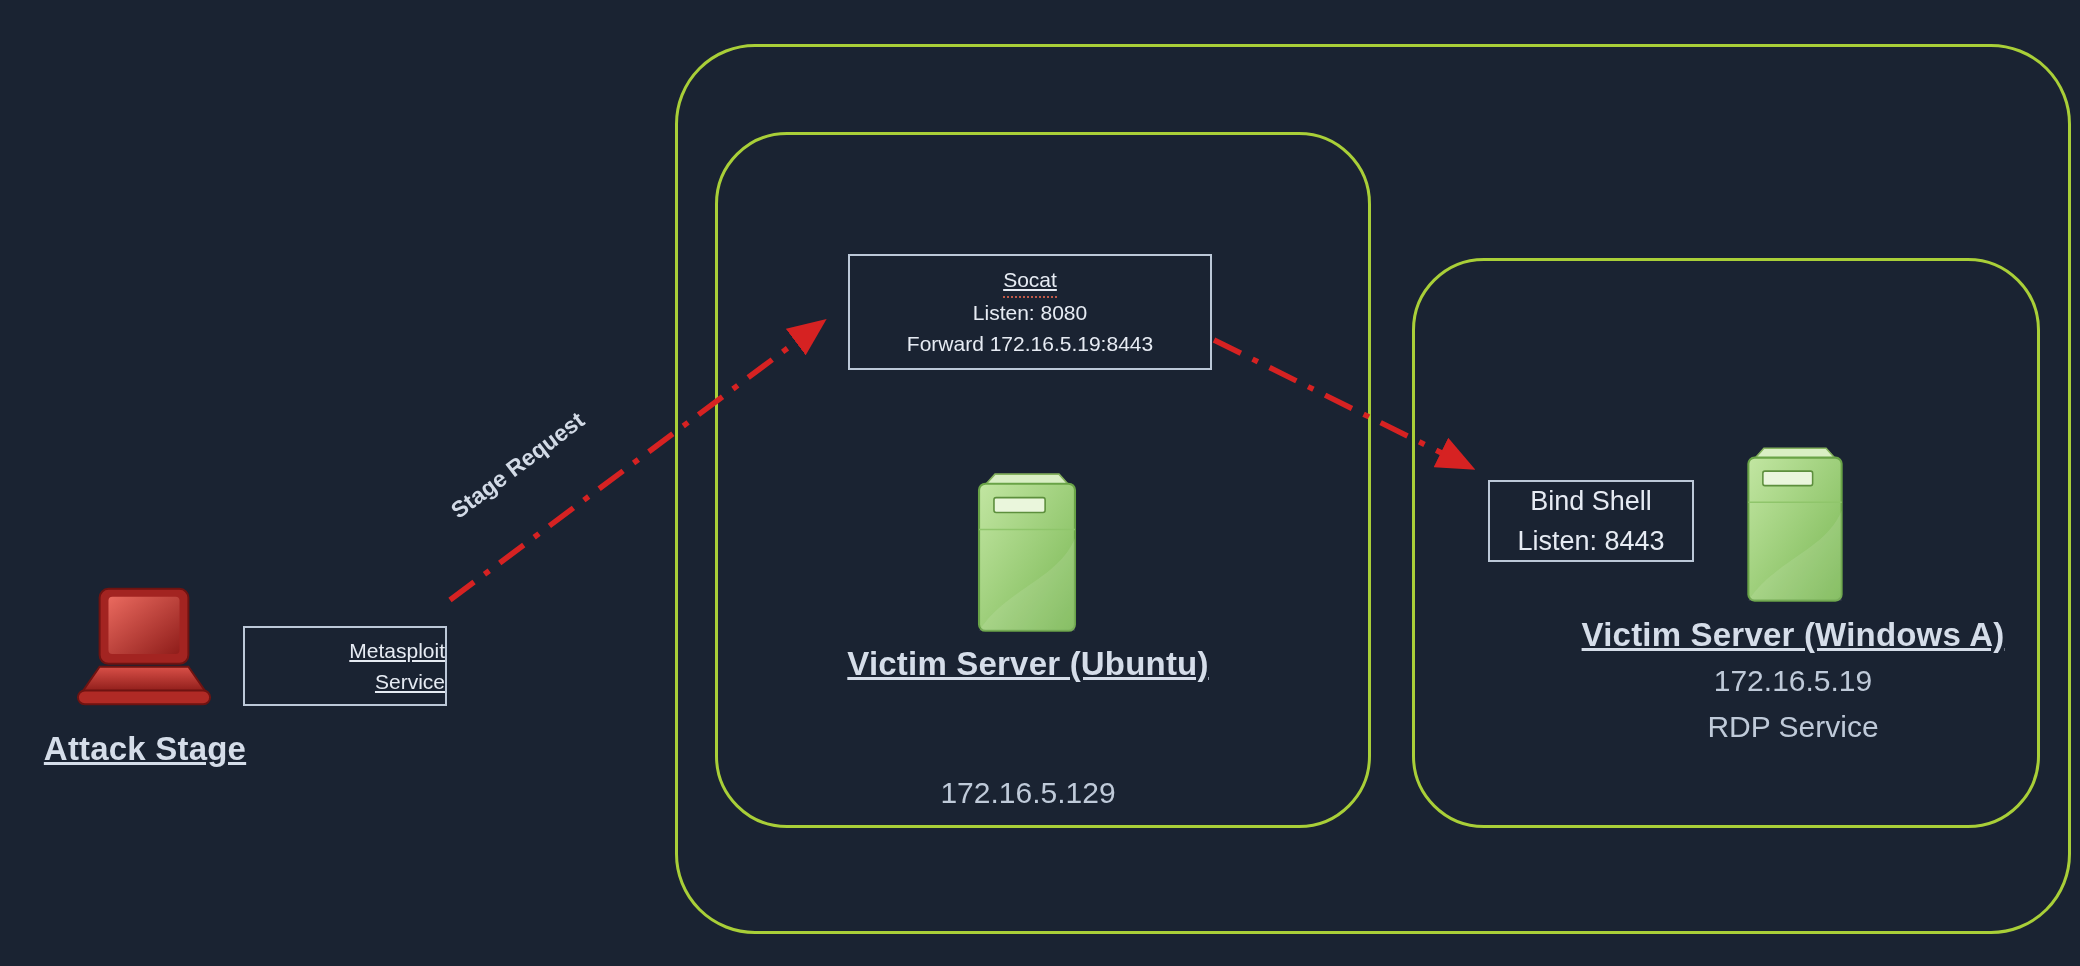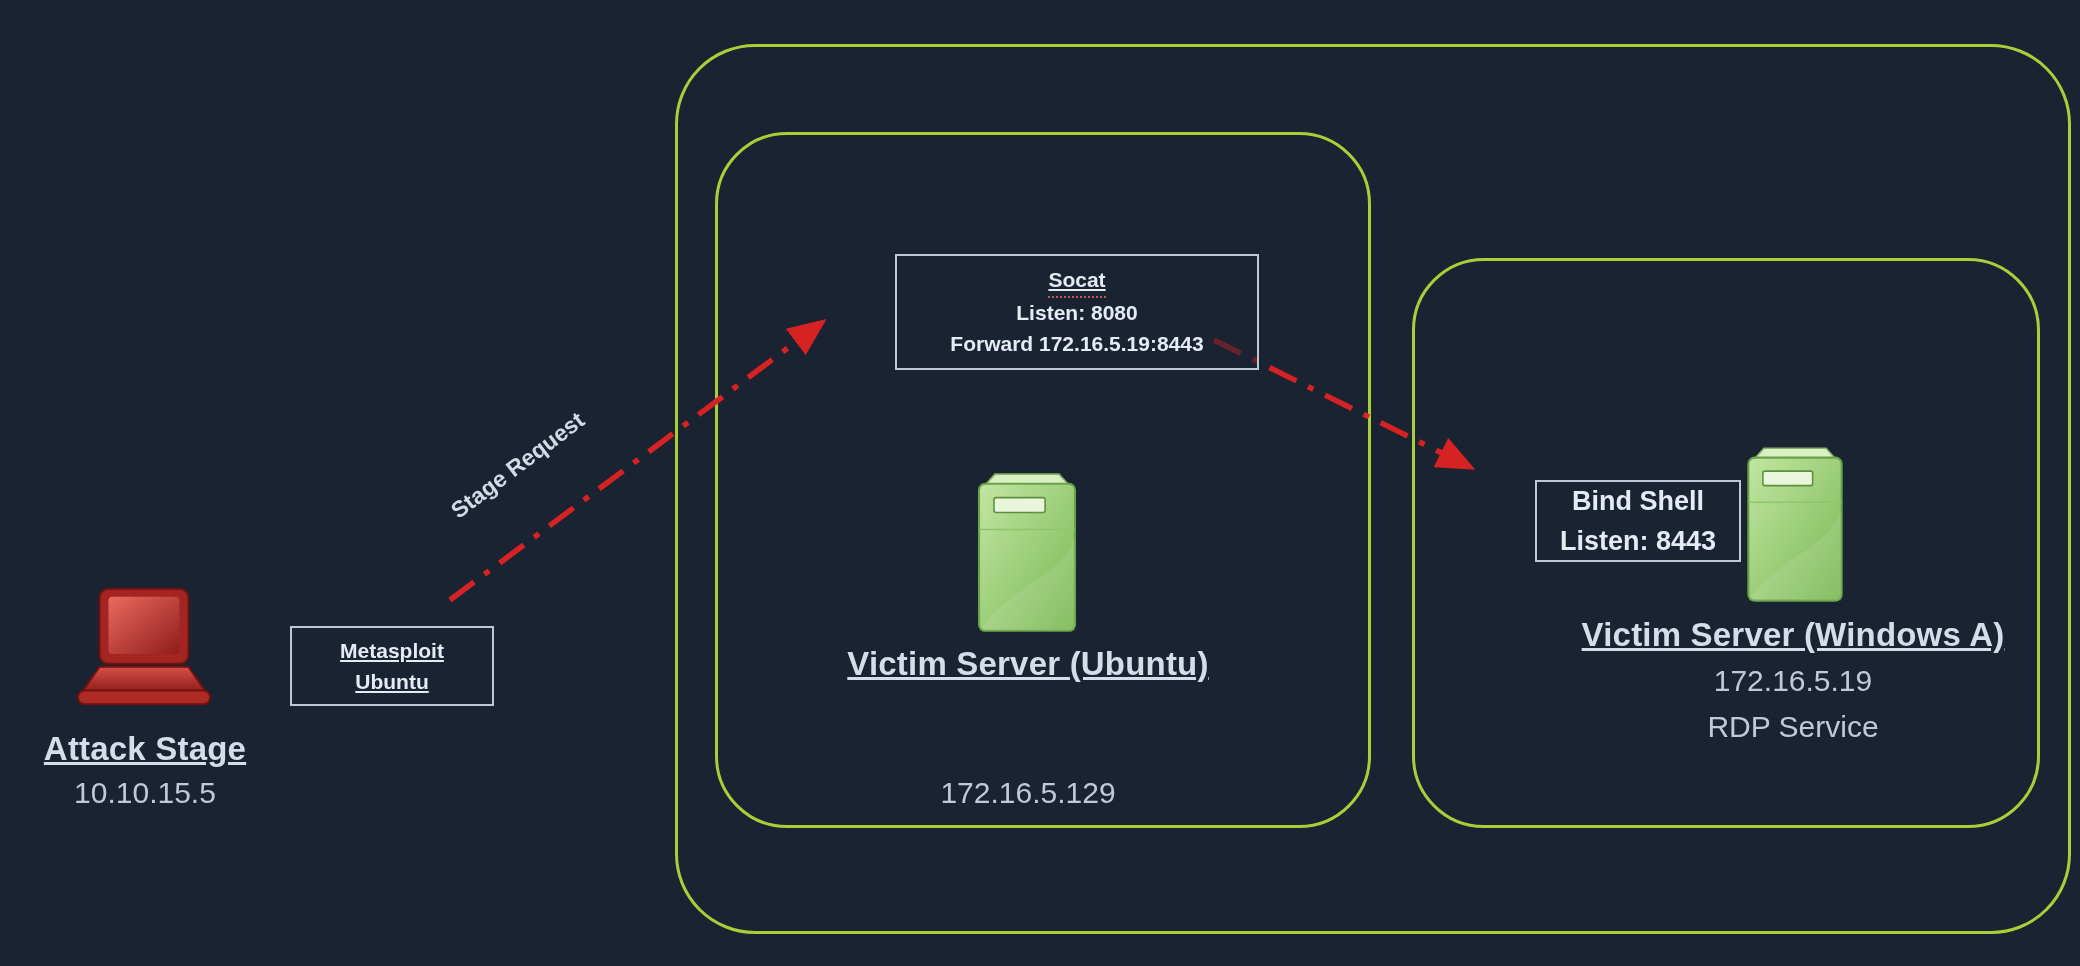--- a/index.html
+++ b/index.html
@@ -13,25 +13,25 @@
     position:absolute; border:3px solid #a9cf38; border-radius:72px;
     background:transparent;
   }
   .zone-outer  { left:675px; top:44px;  width:1390px; height:884px; border-radius:80px; }
   .zone-ubuntu { left:715px; top:132px; width:650px;  height:690px; }
   .zone-windows{ left:1412px;top:258px; width:622px;  height:564px; }
 
   .infobox {
     position:absolute; border:2px solid #bcc8d8; background:rgba(26,35,50,0.6);
     display:flex; flex-direction:column; align-items:center; justify-content:center;
-    text-align:center; color:#e6ebf3; font-weight:bold;margin-left:47px;
+    text-align:center; color:#e6ebf3; font-weight:normal;
   }
   .box-socat    { left:848px;  top:254px; width:360px; height:112px; font-size:21px; line-height:1.45; }
   .box-bindshell{ left:1488px; top:480px; width:202px; height:78px;  font-size:27px; line-height:1.5; }
-  .box-handler  { left:243px;  top:626px; width:200px; height:76px;  font-size:21px; line-height:1.5; }
+  .box-handler  { left:243px;  top:626px; width:200px; height:76px;  font-size:21px; line-height:1.5;align-items:flex-end; }
 
   .u { text-decoration:underline; }
   .squiggle { border-bottom:2px dotted #c05a4a; padding-bottom:1px; }
 
   .node-title {
     position:absolute; text-align:center; font-weight:bold; font-size:33px;
     text-decoration:underline; color:#d5dde9; letter-spacing:0.2px;
   }
   .node-sub {
     position:absolute; text-align:center; font-size:30px; font-weight:normal;
@@ -82,25 +82,24 @@
         </linearGradient>
       </defs>
       <rect x="30" y="3" width="90" height="76" rx="9" fill="#a32421" stroke="#6e1311" stroke-width="2"></rect>
       <rect x="39" y="11" width="72" height="58" rx="4" fill="url(#lapScreen)"></rect>
       <path d="M30,82 L120,82 L138,108 L12,108 Z" fill="url(#lapBase)" stroke="#6e1311" stroke-width="2"></path>
       <rect x="8" y="106" width="134" height="14" rx="7" fill="#b02a25" stroke="#6e1311" stroke-width="2"></rect>
     </svg>
   </div>
 
   <div class="node-title" style="left:20px; top:730px; width:250px;">Attack Stage</div>
-  <div class="node-sub" style="left:20px; top:776px; width:250px;">10.10.15.5</div>
 
   <div class="infobox box-handler">
     <span class="u">Metasploit</span>
-    <span class="u">Ubuntu</span>
+    <span class="u">Service</span>
   </div>
 
   <div class="infobox box-socat">
     <span class="u squiggle">Socat</span>
     <span>Listen: 8080</span>
     <span>Forward 172.16.5.19:8443</span>
   </div>
 
   <div class="infobox box-bindshell">
     <span>Bind Shell</span>

